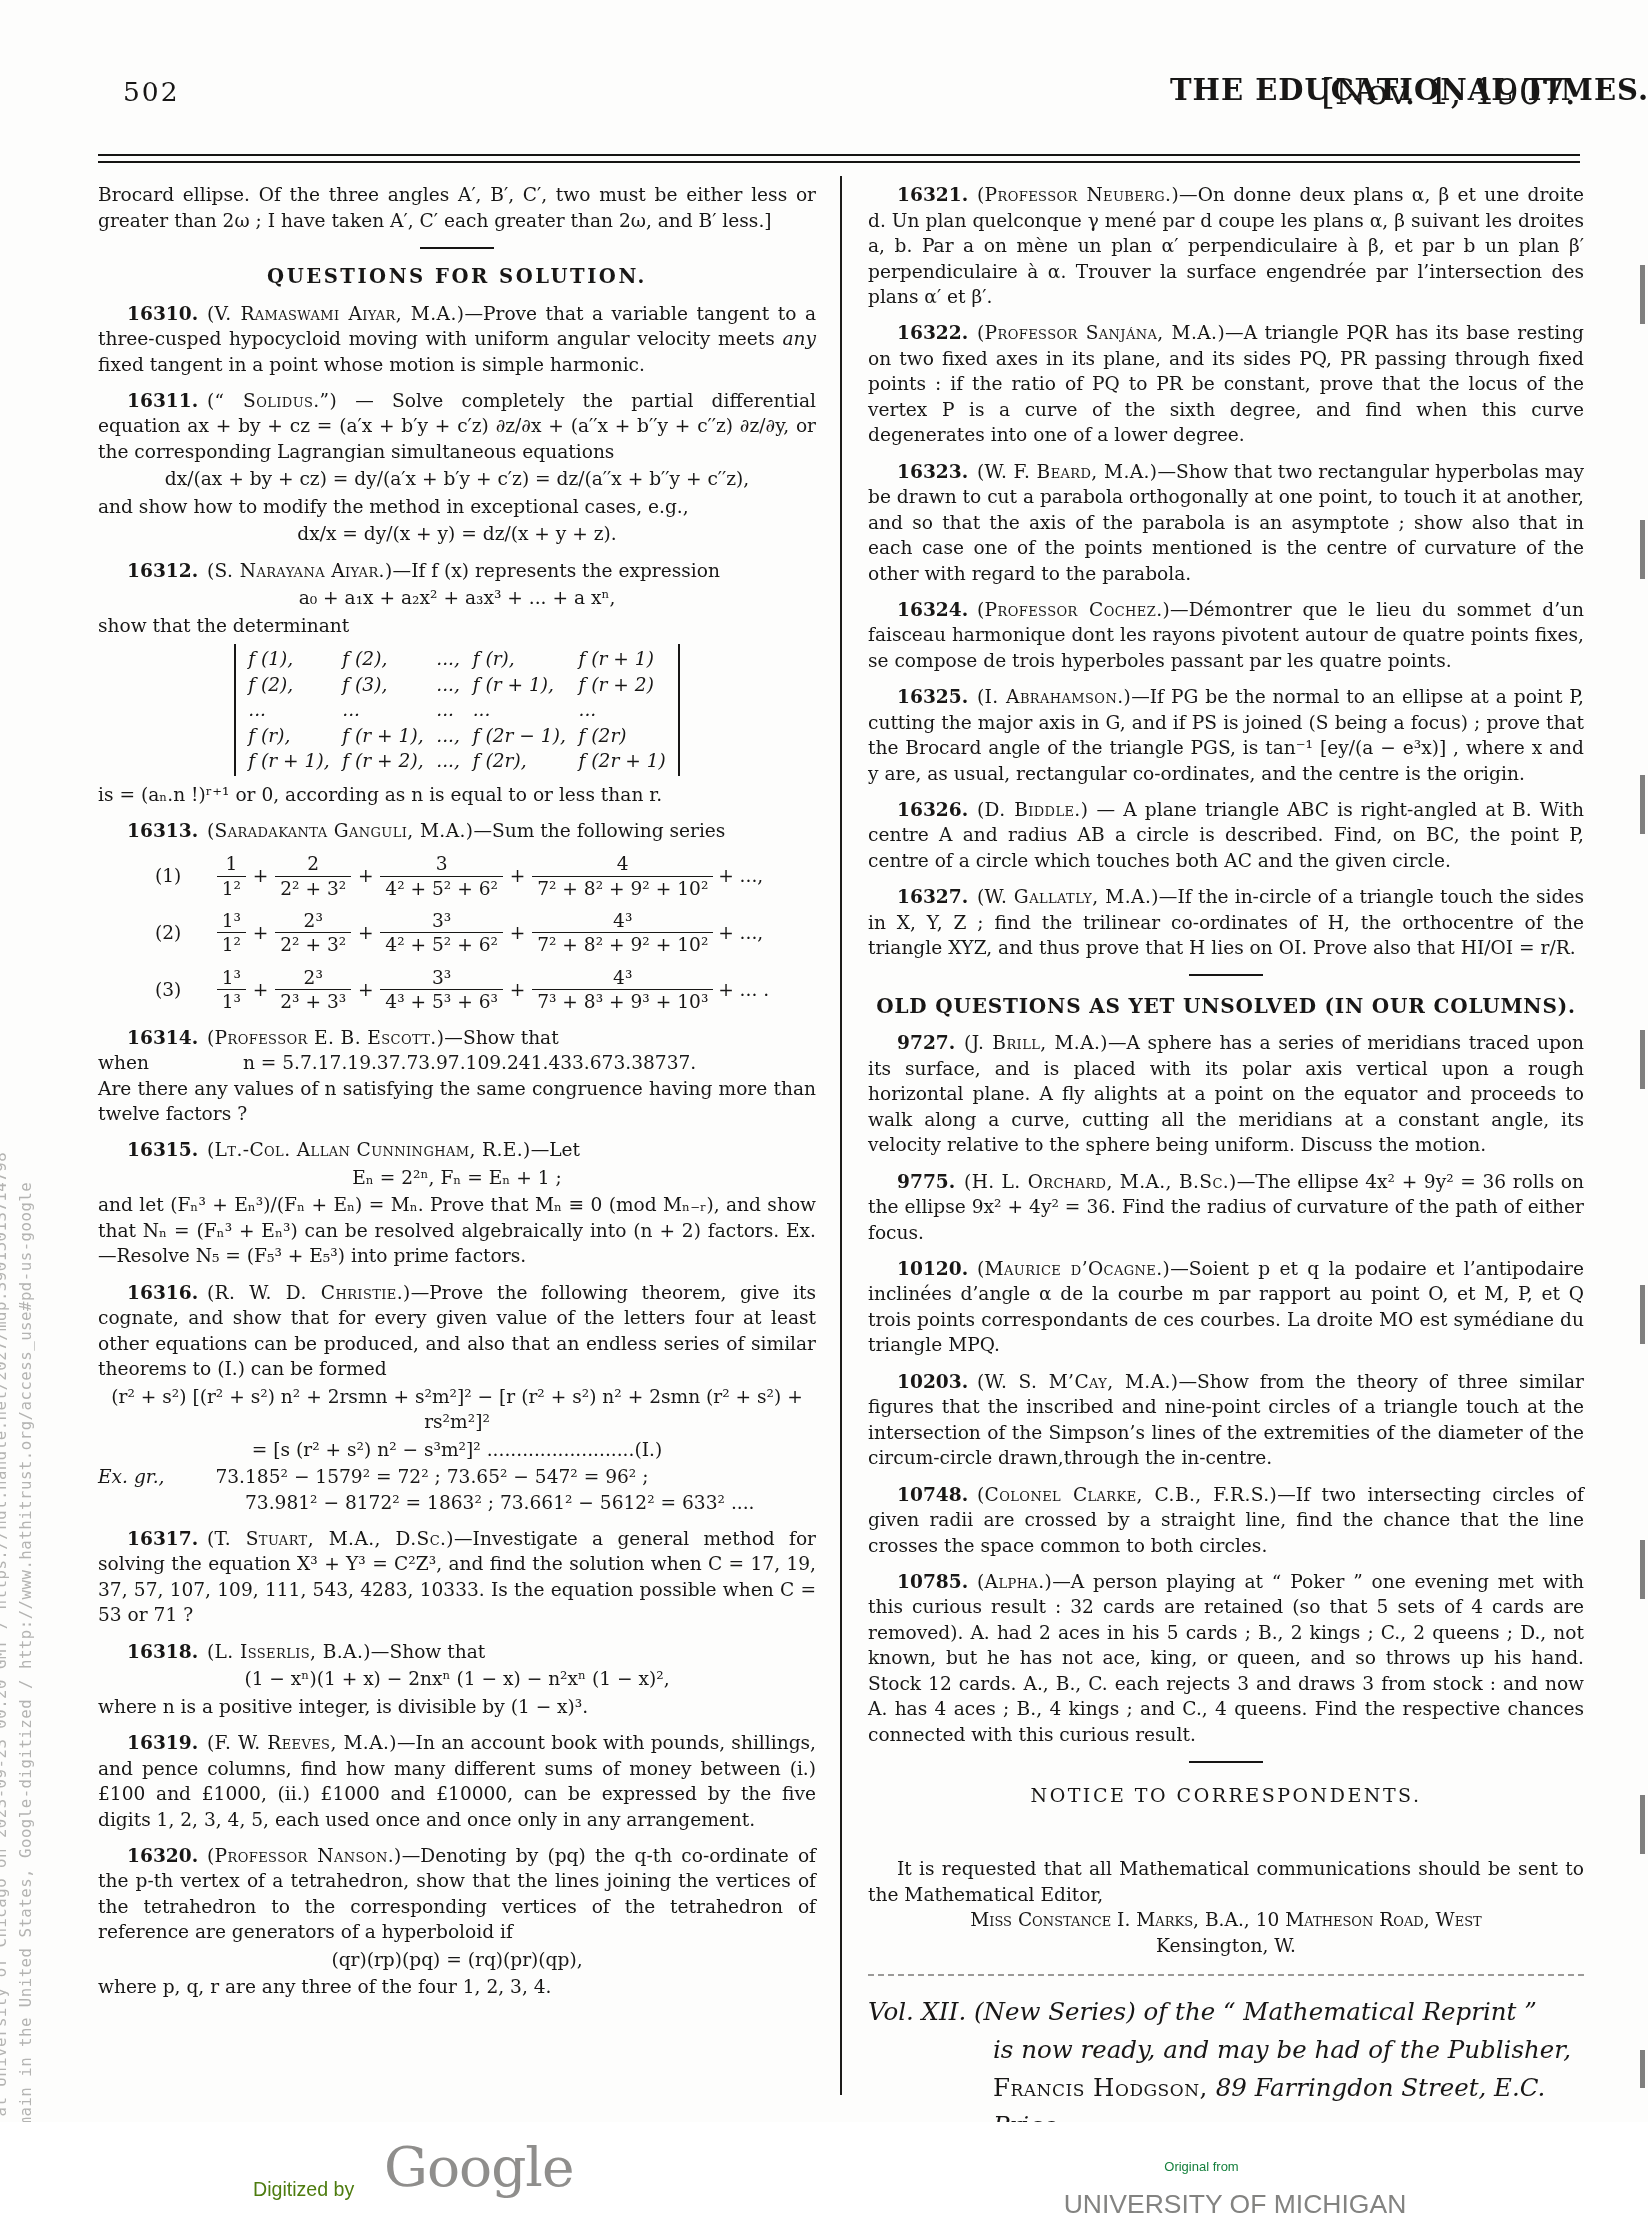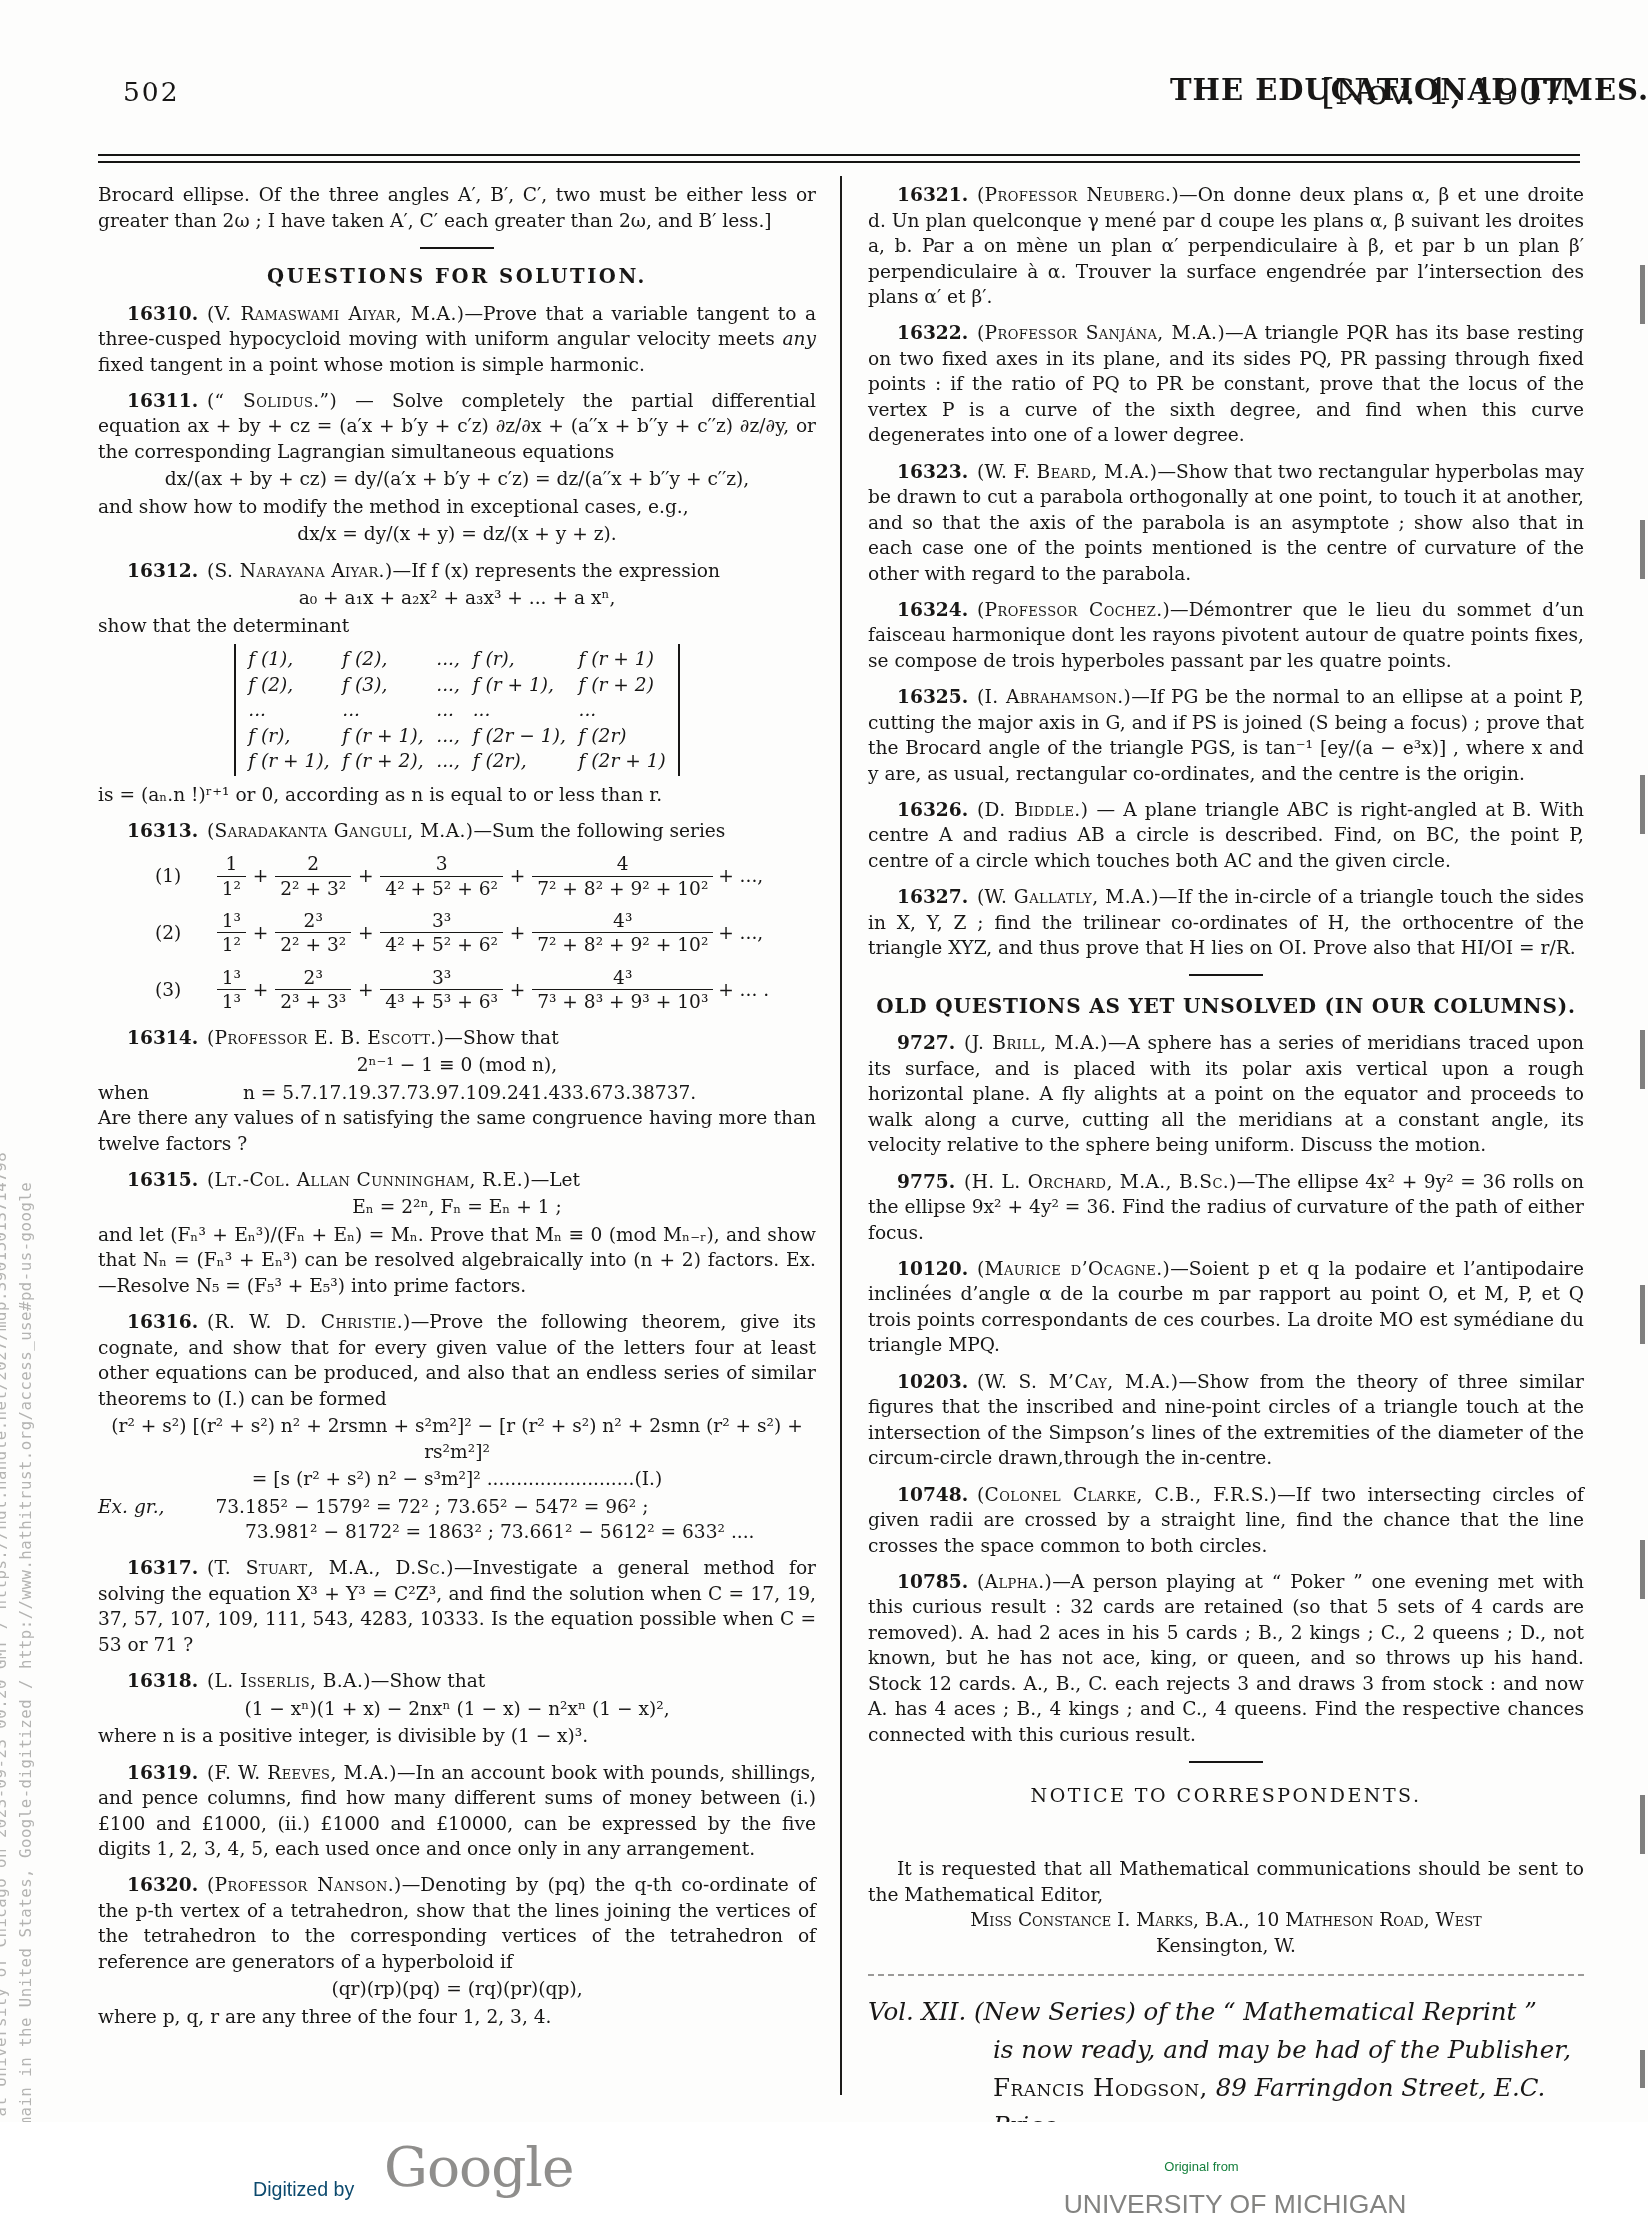--- a/index.html
+++ b/index.html
@@ -72,21 +72,21 @@
 
   
   .vtext{position:absolute;white-space:nowrap;transform:rotate(-90deg);transform-origin:0 100%;
       font-family:"DejaVu Sans Mono",monospace;color:#b4b4b2;font-size:15.7px;letter-spacing:0.5px;}
   .v1{left:9.8px;bottom:13.7px;}
   .v2{left:35px;bottom:13.7px;}
 
   
   .footer-strip{position:absolute;left:0;right:0;bottom:0;height:108px;background:#ffffff;}
   .f-digitized{position:absolute;left:253px;top:2178px;font-family:"Liberation Sans",sans-serif;
-      font-size:19.6px;color:#0c4a6e;}
+      font-size:19.6px;color:#4d7c0f;}
   .f-google{position:absolute;left:384px;top:2135px;font-size:55px;color:#8f8e8c;
       font-family:"DejaVu Serif",serif;letter-spacing:-1px;}
   .f-original{position:absolute;left:1025px;width:353px;top:2159px;text-align:center;
       font-family:"Liberation Sans",sans-serif;font-size:13px;color:#15803d;}
   .f-univ{position:absolute;left:990px;width:490px;top:2189px;text-align:center;
       font-family:"Liberation Sans",sans-serif;font-size:26.5px;color:#838381;}
 </style>
 </head>
 <body>
 
@@ -239,21 +239,20 @@
       <span class="frac">
           <span class="fn">4³</span>
           <span class="fd">7³ + 8³ + 9³ + 10³</span>
         </span>
       <span class="tail">+ ... .</span>
     </div>
   </div>
 
   <div class="q-item">
     <p class="q"><span class="qnum">16314.</span><span class="qauthor">(Professor E. B. Escott.)</span><span>—Show that</span></p>
-    <p class="disp">2ⁿ⁻¹ − 1 ≡ 0 (mod n),</p>
     <p class="cont when-line">
         <span>when</span>
         <span class="when-eq">n = 5.7.17.19.37.73.97.109.241.433.673.38737.</span>
       </p>
     <p class="cont">Are there any values of n satisfying the same congruence having more than twelve factors ?</p>
   </div>
 
   <div class="q-item">
     <p class="q"><span class="qnum">16315.</span><span class="qauthor">(Lt.-Col. Allan Cunningham, R.E.)</span><span>—Let</span></p>
     <p class="disp">Eₙ = 2²ⁿ,   Fₙ = Eₙ + 1 ;</p>

